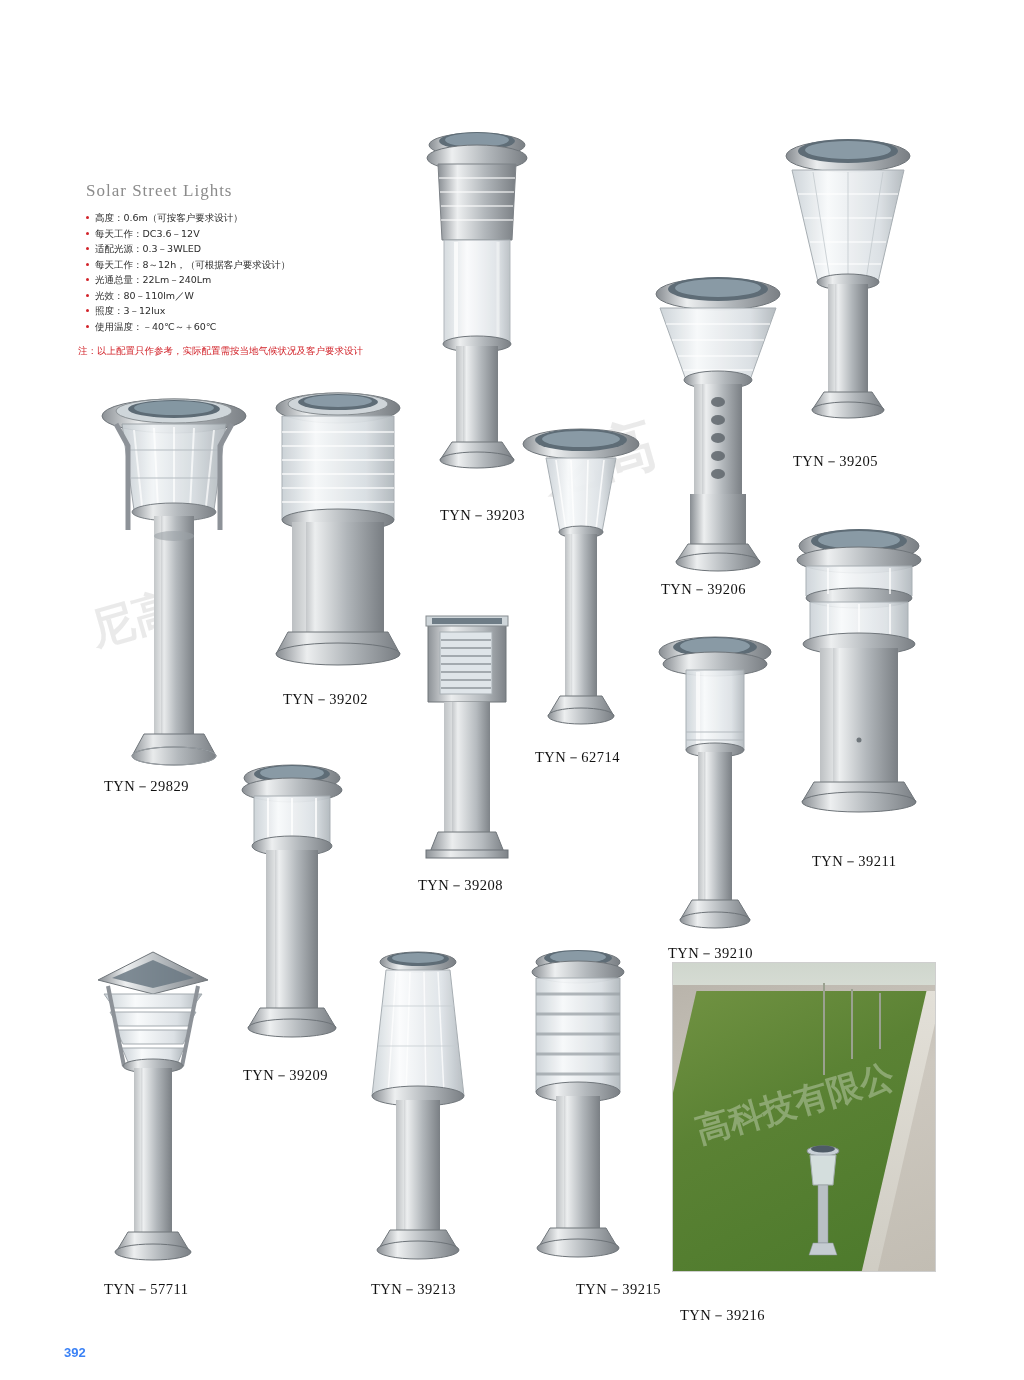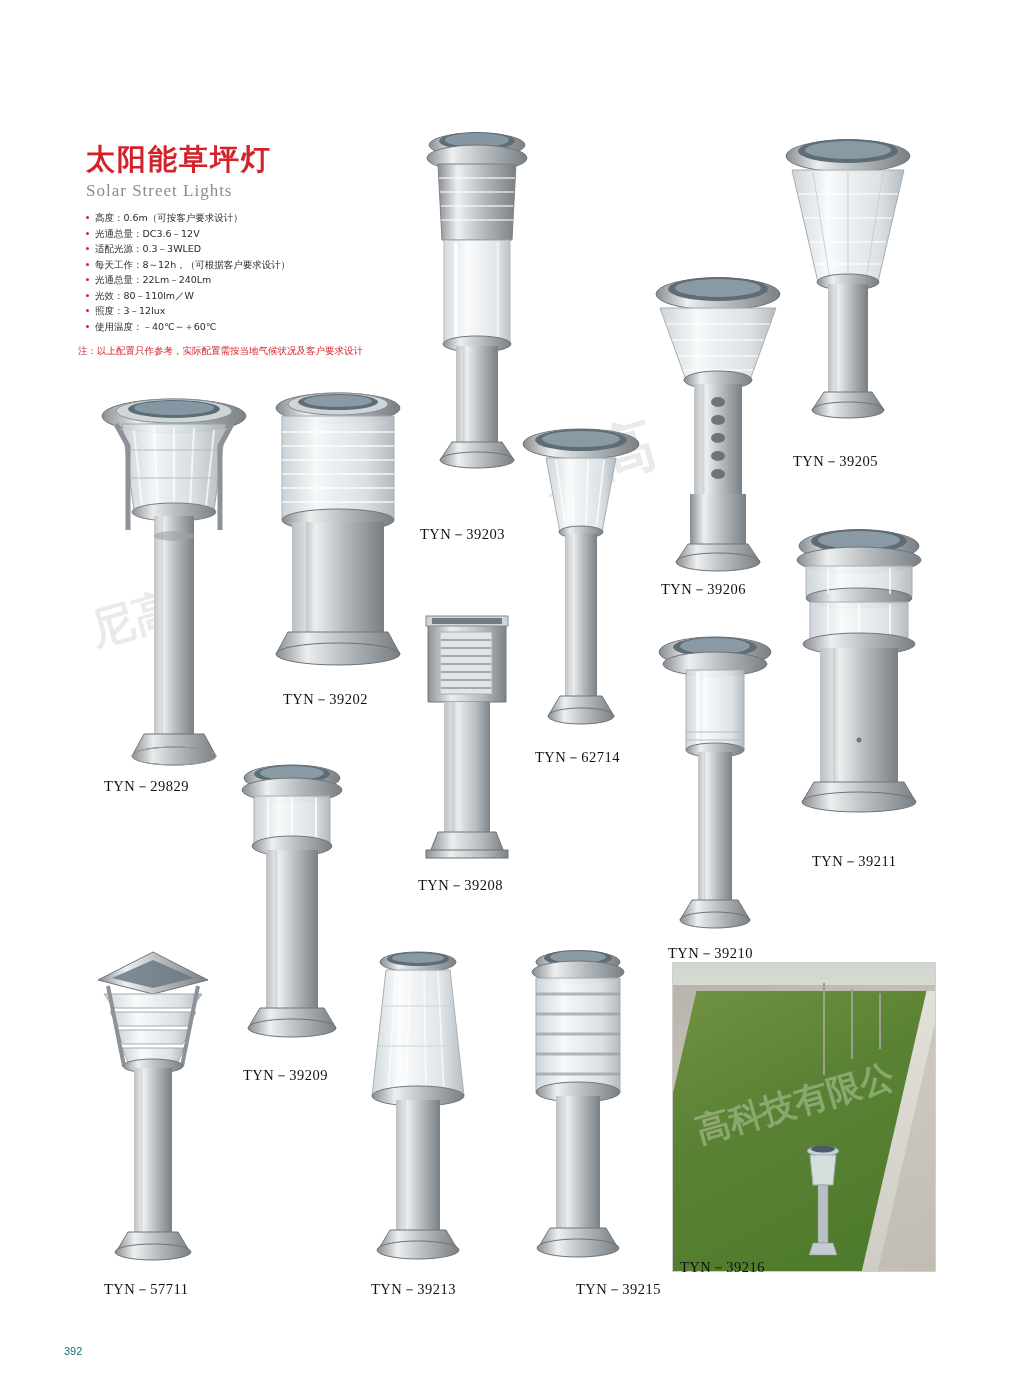--- a/index.html
+++ b/index.html
@@ -46,21 +46,21 @@
   .cap{
     position:absolute;
     font-family:"Liberation Serif", serif;
     font-size:14.5px;color:#111;letter-spacing:.5px;white-space:nowrap;
   }
 
   
   .pageno{
     position:absolute;left:64px;top:1345px;
     font-family:"Liberation Sans", sans-serif;
-    font-size:11px;color:#0f766e;
+    font-size:13px;color:#3b82f6;font-weight:bold;
   }
 
   
   .lamp{position:absolute;}
   .lamp svg{display:block;overflow:visible;}
 
   
   .wm{
     position:absolute;
     font-family:"DejaVu Sans", sans-serif;
@@ -84,26 +84,25 @@
   .photo .curb{position:absolute;left:196px;top:28px;width:40px;height:290px;
     background:linear-gradient(#e3e0d8,#cfccc3);transform:skewX(-13deg);}
   .photo .lamp-small{position:absolute;left:128px;top:178px;}
   .photo .pole-far{position:absolute;background:#9aa190;width:2px;}
 </style>
 </head>
 <body>
 
 <div class="page">
 
-  <div class="title-cn">太阳能草坪灯</div>
   <div class="title-en">Solar Street Lights</div>
 
   <div class="specs">
     <div class="spec-item">高度：0.6m（可按客户要求设计）</div>
-    <div class="spec-item">光通总量：DC3.6－12V</div>
+    <div class="spec-item">每天工作：DC3.6－12V</div>
     <div class="spec-item">适配光源：0.3－3WLED</div>
     <div class="spec-item">每天工作：8～12h，（可根据客户要求设计）</div>
     <div class="spec-item">光通总量：22Lm－240Lm</div>
     <div class="spec-item">光效：80－110lm／W</div>
     <div class="spec-item">照度：3－12lux</div>
     <div class="spec-item">使用温度：－40℃～＋60℃</div>
   </div>
 
   <div class="note">注：以上配置只作参考，实际配置需按当地气候状况及客户要求设计</div>
 
@@ -222,21 +221,21 @@
       <path d="M32 112 L32 216 L98 216 L98 112 Z" fill="url(#g3)" opacity=".9" stroke="#a9b0b5"></path>
       <path d="M44 114 L44 214" stroke="#ffffff" stroke-width="4" opacity=".75"></path>
       <path d="M86 114 L86 214" stroke="#ffffff" stroke-width="3" opacity=".45"></path>
       <ellipse cx="65" cy="216" rx="34" ry="8" fill="url(#m3)" stroke="#70767b"></ellipse>
       <rect x="44" y="218" width="42" height="96" fill="url(#m3)"></rect>
       <rect x="44" y="218" width="7" height="96" fill="#f1f3f4" opacity=".5"></rect>
       <path d="M40 314 L90 314 L102 332 L28 332 Z" fill="url(#m3)" stroke="#70767b"></path>
       <ellipse cx="65" cy="332" rx="37" ry="8" fill="url(#m3)" stroke="#6d7378"></ellipse>
     </svg>
   </div>
-  <div class="cap" style="left:420px;top:506px;margin-top:19px;">TYN－39203</div>
+  <div class="cap" style="left:440px;top:506px;">TYN－39203</div>
 
   <div class="lamp" style="left:778px;top:132px;">
     <svg width="140" height="300" viewBox="0 0 140 300">
       <defs>
         <linearGradient id="m5" x1="0" y1="0" x2="1" y2="0">
           <stop offset="0" stop-color="#878c91"></stop>
             <stop offset=".25" stop-color="#eceeef"></stop>
           <stop offset=".6" stop-color="#b1b6ba"></stop>
             <stop offset="1" stop-color="#797e83"></stop>
         </linearGradient>
@@ -626,17 +625,17 @@
       <svg width="44" height="120" viewBox="0 0 44 120">
         <ellipse cx="22" cy="10" rx="16" ry="5" fill="#c8d0d6" stroke="#8b9298"></ellipse>
         <ellipse cx="22" cy="8" rx="12" ry="3.5" fill="#4e5b66"></ellipse>
         <path d="M9 14 L12 44 L32 44 L35 14 Z" fill="#dfe7ec" opacity=".92" stroke="#a9b1b7"></path>
         <rect x="17" y="44" width="10" height="58" fill="#b9c0c5" stroke="#8b9298" stroke-width=".5"></rect>
         <path d="M12 102 L32 102 L36 114 L8 114 Z" fill="#c5ccd1" stroke="#8b9298" stroke-width=".5"></path>
       </svg>
     </div>
     <div class="wm wm3" style="left:20px;top:118px;font-size:34px;">高科技有限公</div>
   </div>
-  <div class="cap" style="left:680px;top:1258px;">TYN－39216</div>
+  <div class="cap" style="left:680px;top:1306px;">TYN－39216</div>
 
   <div class="pageno">392</div>
 
 </div>
 
 </body></html>

